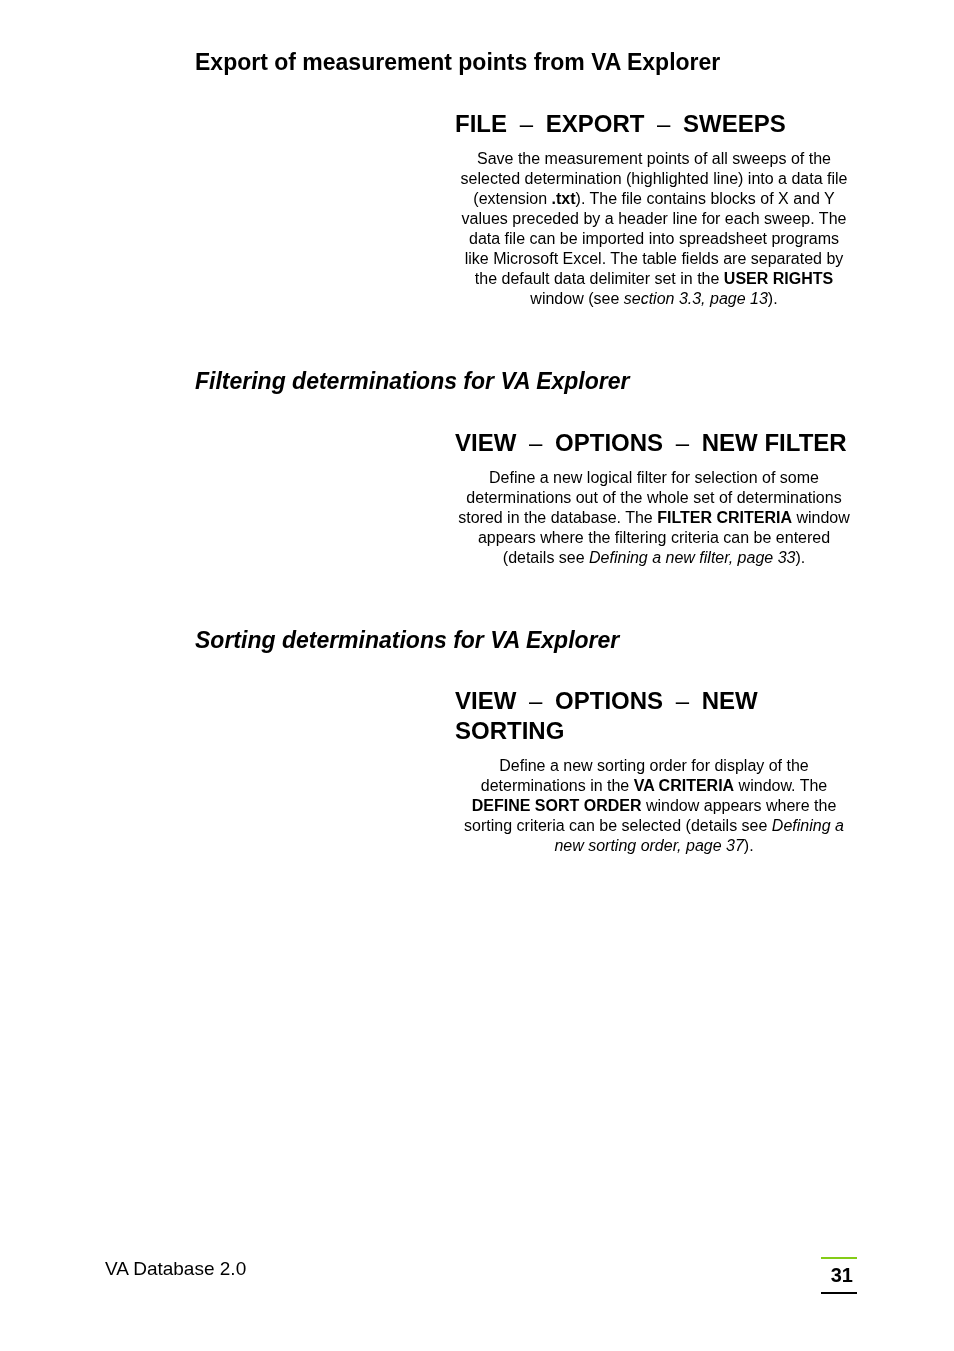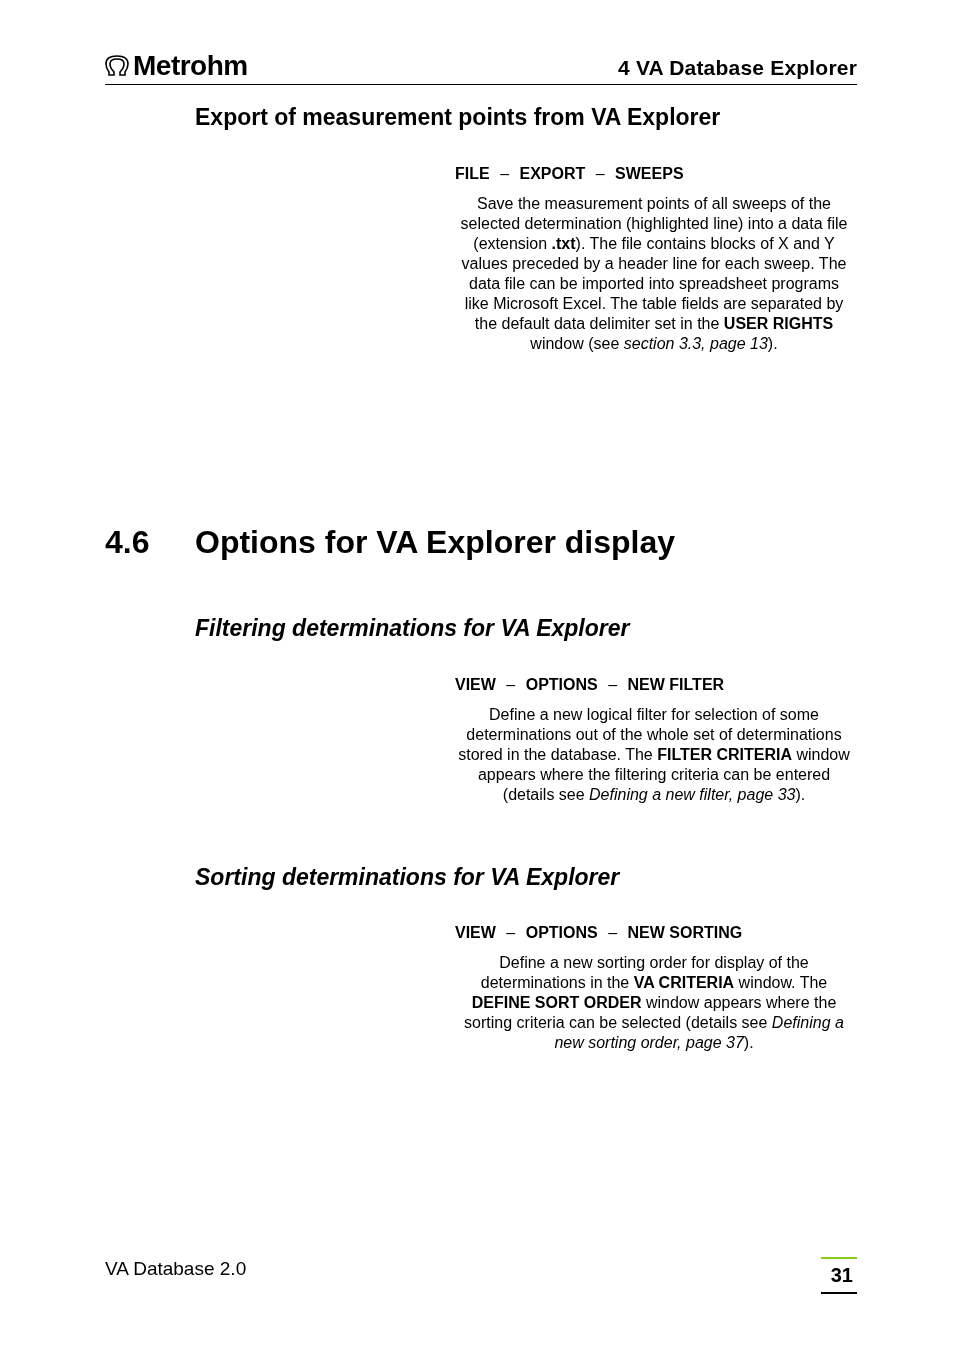--- a/index.html
+++ b/index.html
@@ -50,21 +50,21 @@
     margin-left: 90px;
     margin-bottom: 32px;
   }
   .body-col {
     margin-left: 350px;  
     width: 398px;
   }
   .menu-line {
     font-family: Arial, Helvetica, sans-serif;
     font-weight: 700;
-    font-size: 16px;
+    font-size: 24px;
     margin-bottom: 10px;
   }
   .menu-line .sep {
     font-weight: 400;
     margin: 0 6px;
   }
   .para {
     font-family: Helvetica, Arial, sans-serif;
     font-weight: 400;
     font-size: 16px;
@@ -103,50 +103,37 @@
   .ital-span { font-style: italic; }
   .block { margin-top: 0; }
   .block + .block { margin-top: 58px; }
   .sub-head.with-top { margin-top: 0; font-style: italic; }
 </style>
 </head>
 <body>
 
 <div class="page">
 
-  <div class="header-row">
-    <div class="brand">
-      <svg width="24" height="22" viewBox="0 0 24 22">
-        <path d="M4 20 L4 17 Q1 13 1 9 Q1 1 12 1 Q23 1 23 9 Q23 13 20 17 L20 20 L15 20 L15 17 Q19 13 19 9 Q19 4 12 4 Q5 4 5 9 Q5 13 9 17 L9 20 Z" fill="none" stroke="#000" stroke-width="1.6"></path>
-      </svg>
-      <span>Metrohm</span>
-    </div>
-    <div class="header-right">4  VA Database Explorer</div>
-  </div>
 
   <div class="block">
     <div class="sub-head">Export of measurement points from VA Explorer</div>
     <div class="body-col">
       <div class="menu-line">
         <span>FILE</span>
         <span class="sep">–</span>
         <span>EXPORT</span>
         <span class="sep">–</span>
         <span>SWEEPS</span>
       </div>
       <div class="para">
         <span>Save the measurement points of all sweeps of the selected determination (highlighted line) into a data file (extension </span><span class="bold-span">.txt</span><span>). The file contains blocks of X and Y values preceded by a header line for each sweep. The data file can be imported into spreadsheet programs like Microsoft Excel. The table fields are separated by the default data delimiter set in the </span><span class="bold-span">USER RIGHTS</span><span> window (see </span><span class="ital-span">section 3.3, page 13</span><span>).</span>
       </div>
     </div>
   </div>
 
-  <div class="big-head">
-    <span class="num">4.6</span>
-    <span>Options for VA Explorer display</span>
-  </div>
 
   <div class="block">
     <div class="sub-head with-top">Filtering determinations for VA Explorer</div>
     <div class="body-col">
       <div class="menu-line">
         <span>VIEW</span>
         <span class="sep">–</span>
         <span>OPTIONS</span>
         <span class="sep">–</span>
         <span>NEW FILTER</span>

